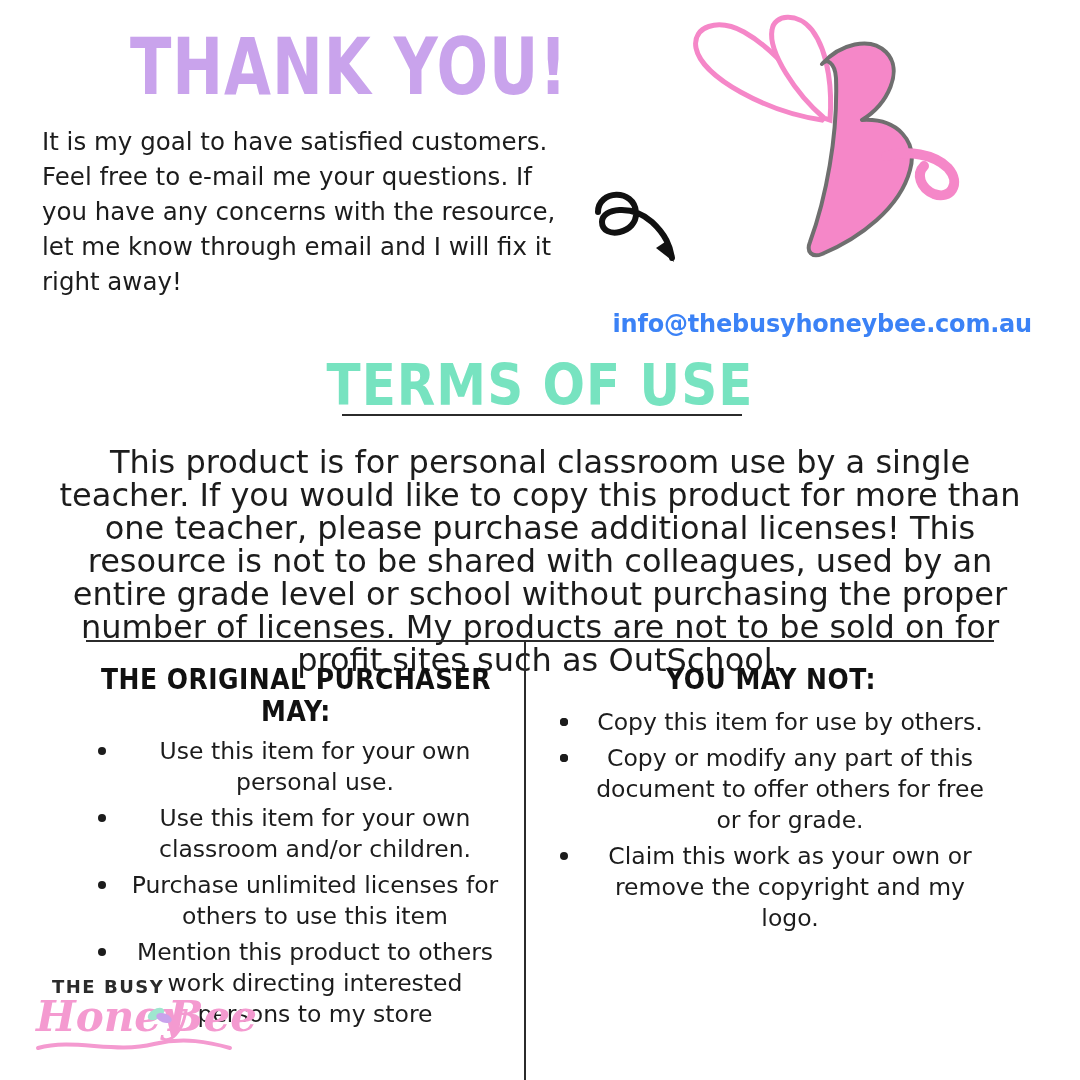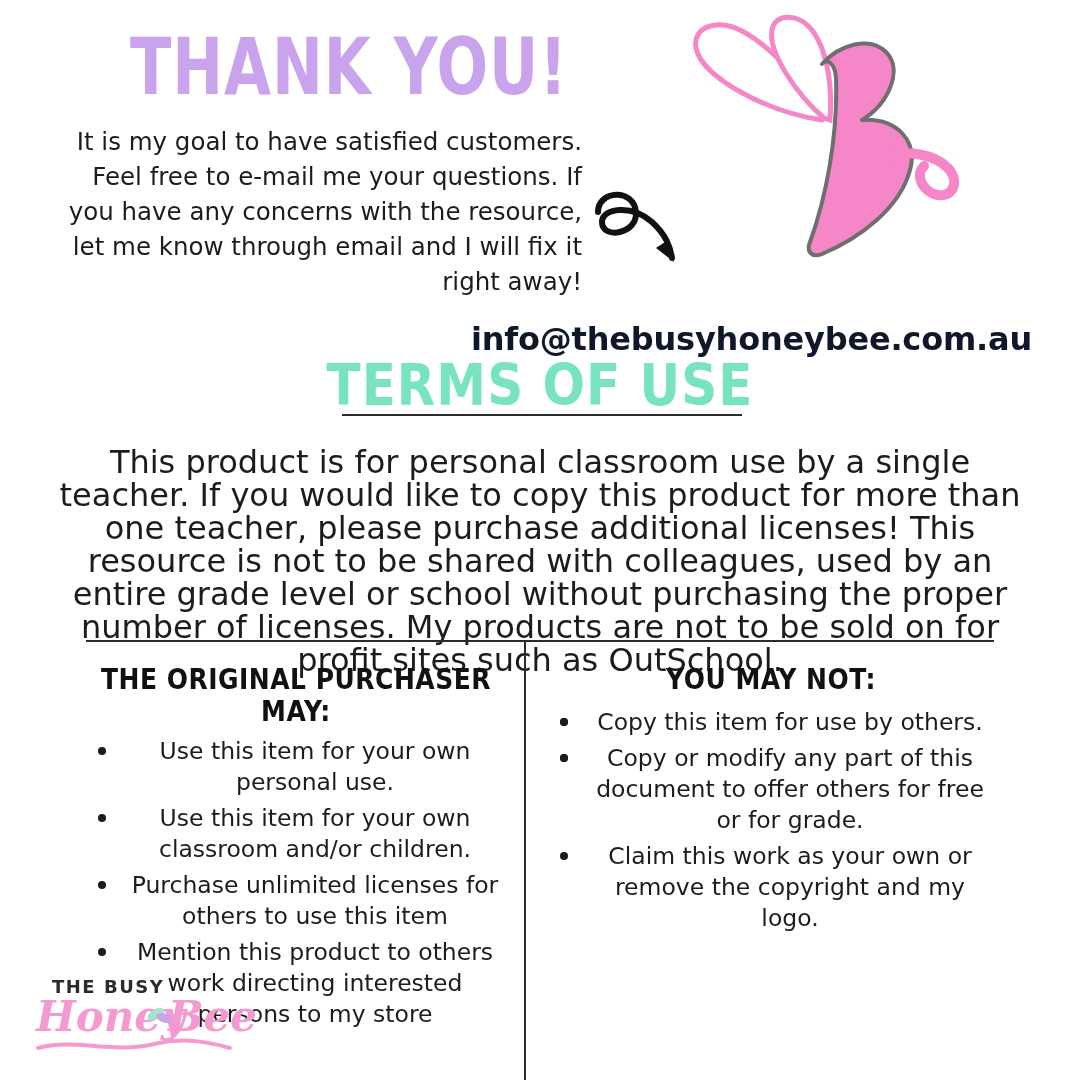--- a/index.html
+++ b/index.html
@@ -35,21 +35,21 @@
     transform-origin: left top;
     white-space: nowrap;
   }
 
   
   .intro {
     position: absolute;
     left: 42px;
     top: 124px;
     width: 540px;
-    text-align: right;
+    text-align: left;
     font-size: 24.5px;
     line-height: 35px;
     color: #1c1c1c;
     font-family: "DejaVu Sans", sans-serif;
   }
 
   
   .arrow {
     position: absolute;
     left: 586px;
@@ -64,24 +64,24 @@
     left: 672px;
     top: 8px;
     width: 330px;
     height: 300px;
   }
 
   
   .email {
     position: absolute;
     right: 48px;
-    top: 320px;
-    font-size: 32px;
-    font-weight: bold;
-    color: #0f172a;
+    top: 310px;
+    font-size: 24px;
+    font-weight: bold;
+    color: #3b82f6;
     letter-spacing: -0.2px;
     font-family: "DejaVu Sans", sans-serif;
   }
 
   
   .terms-title {
     position: absolute;
     left: 0;
     top: 352px;
     width: 1080px;

